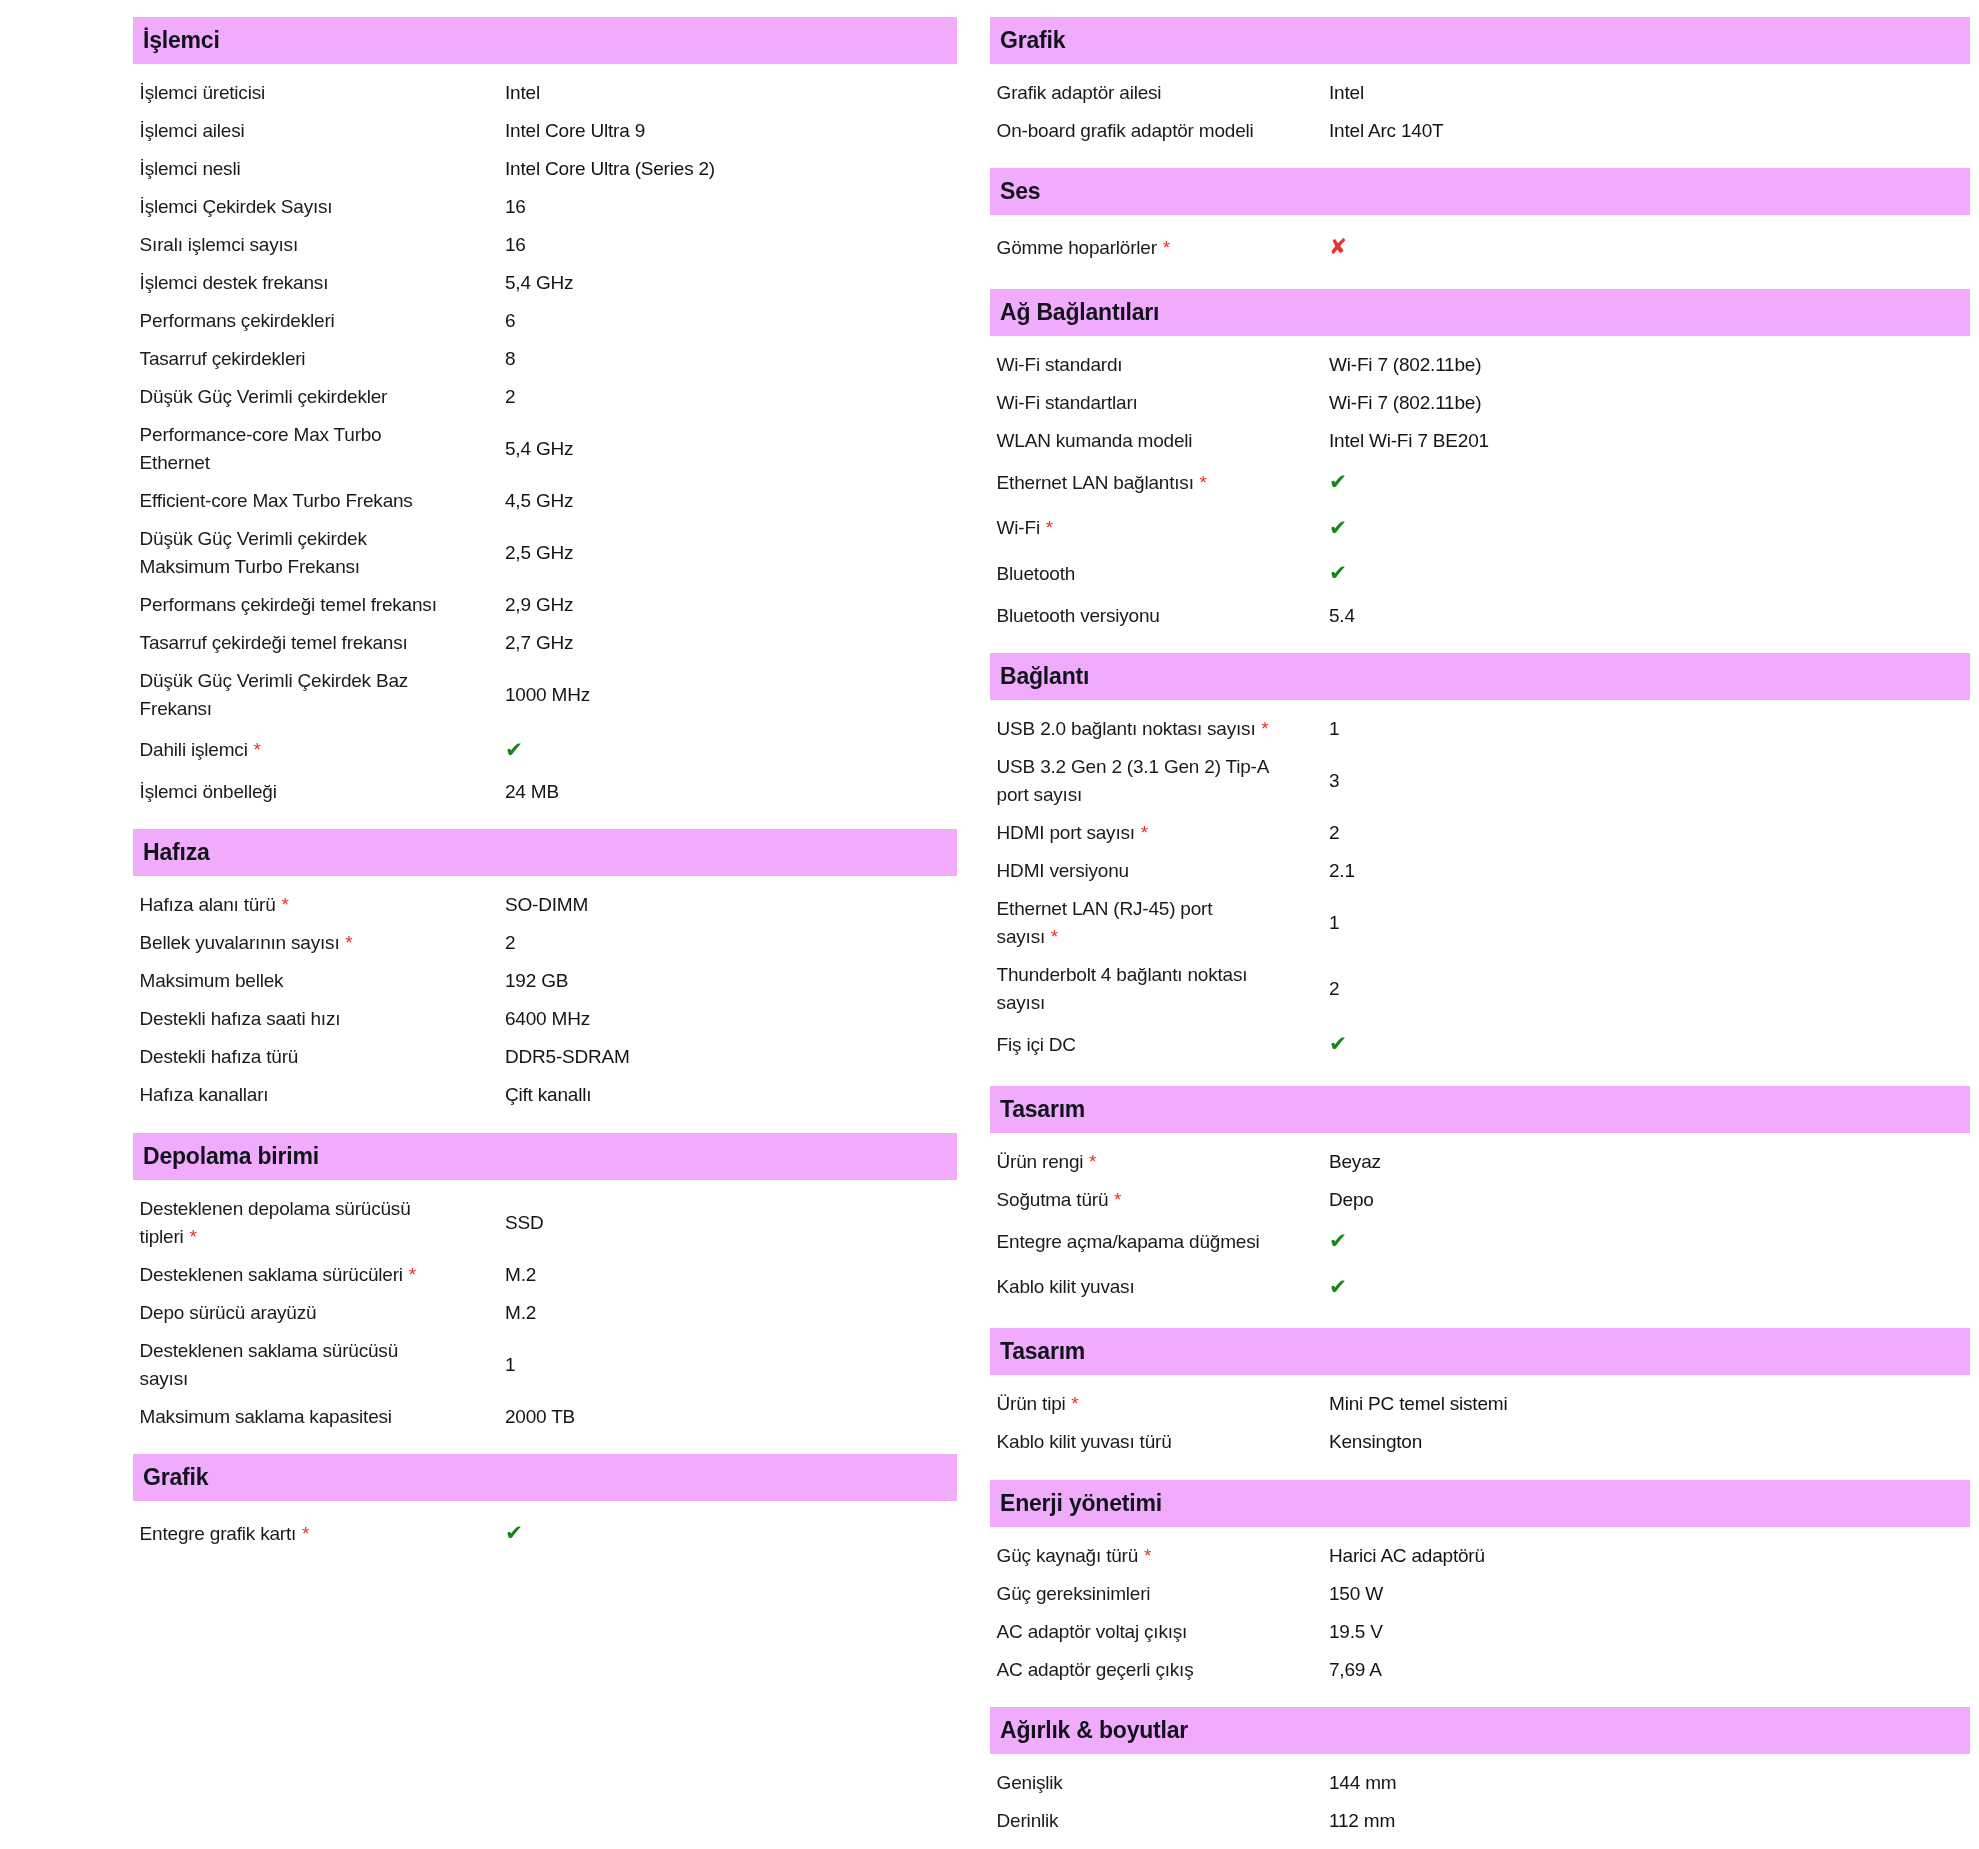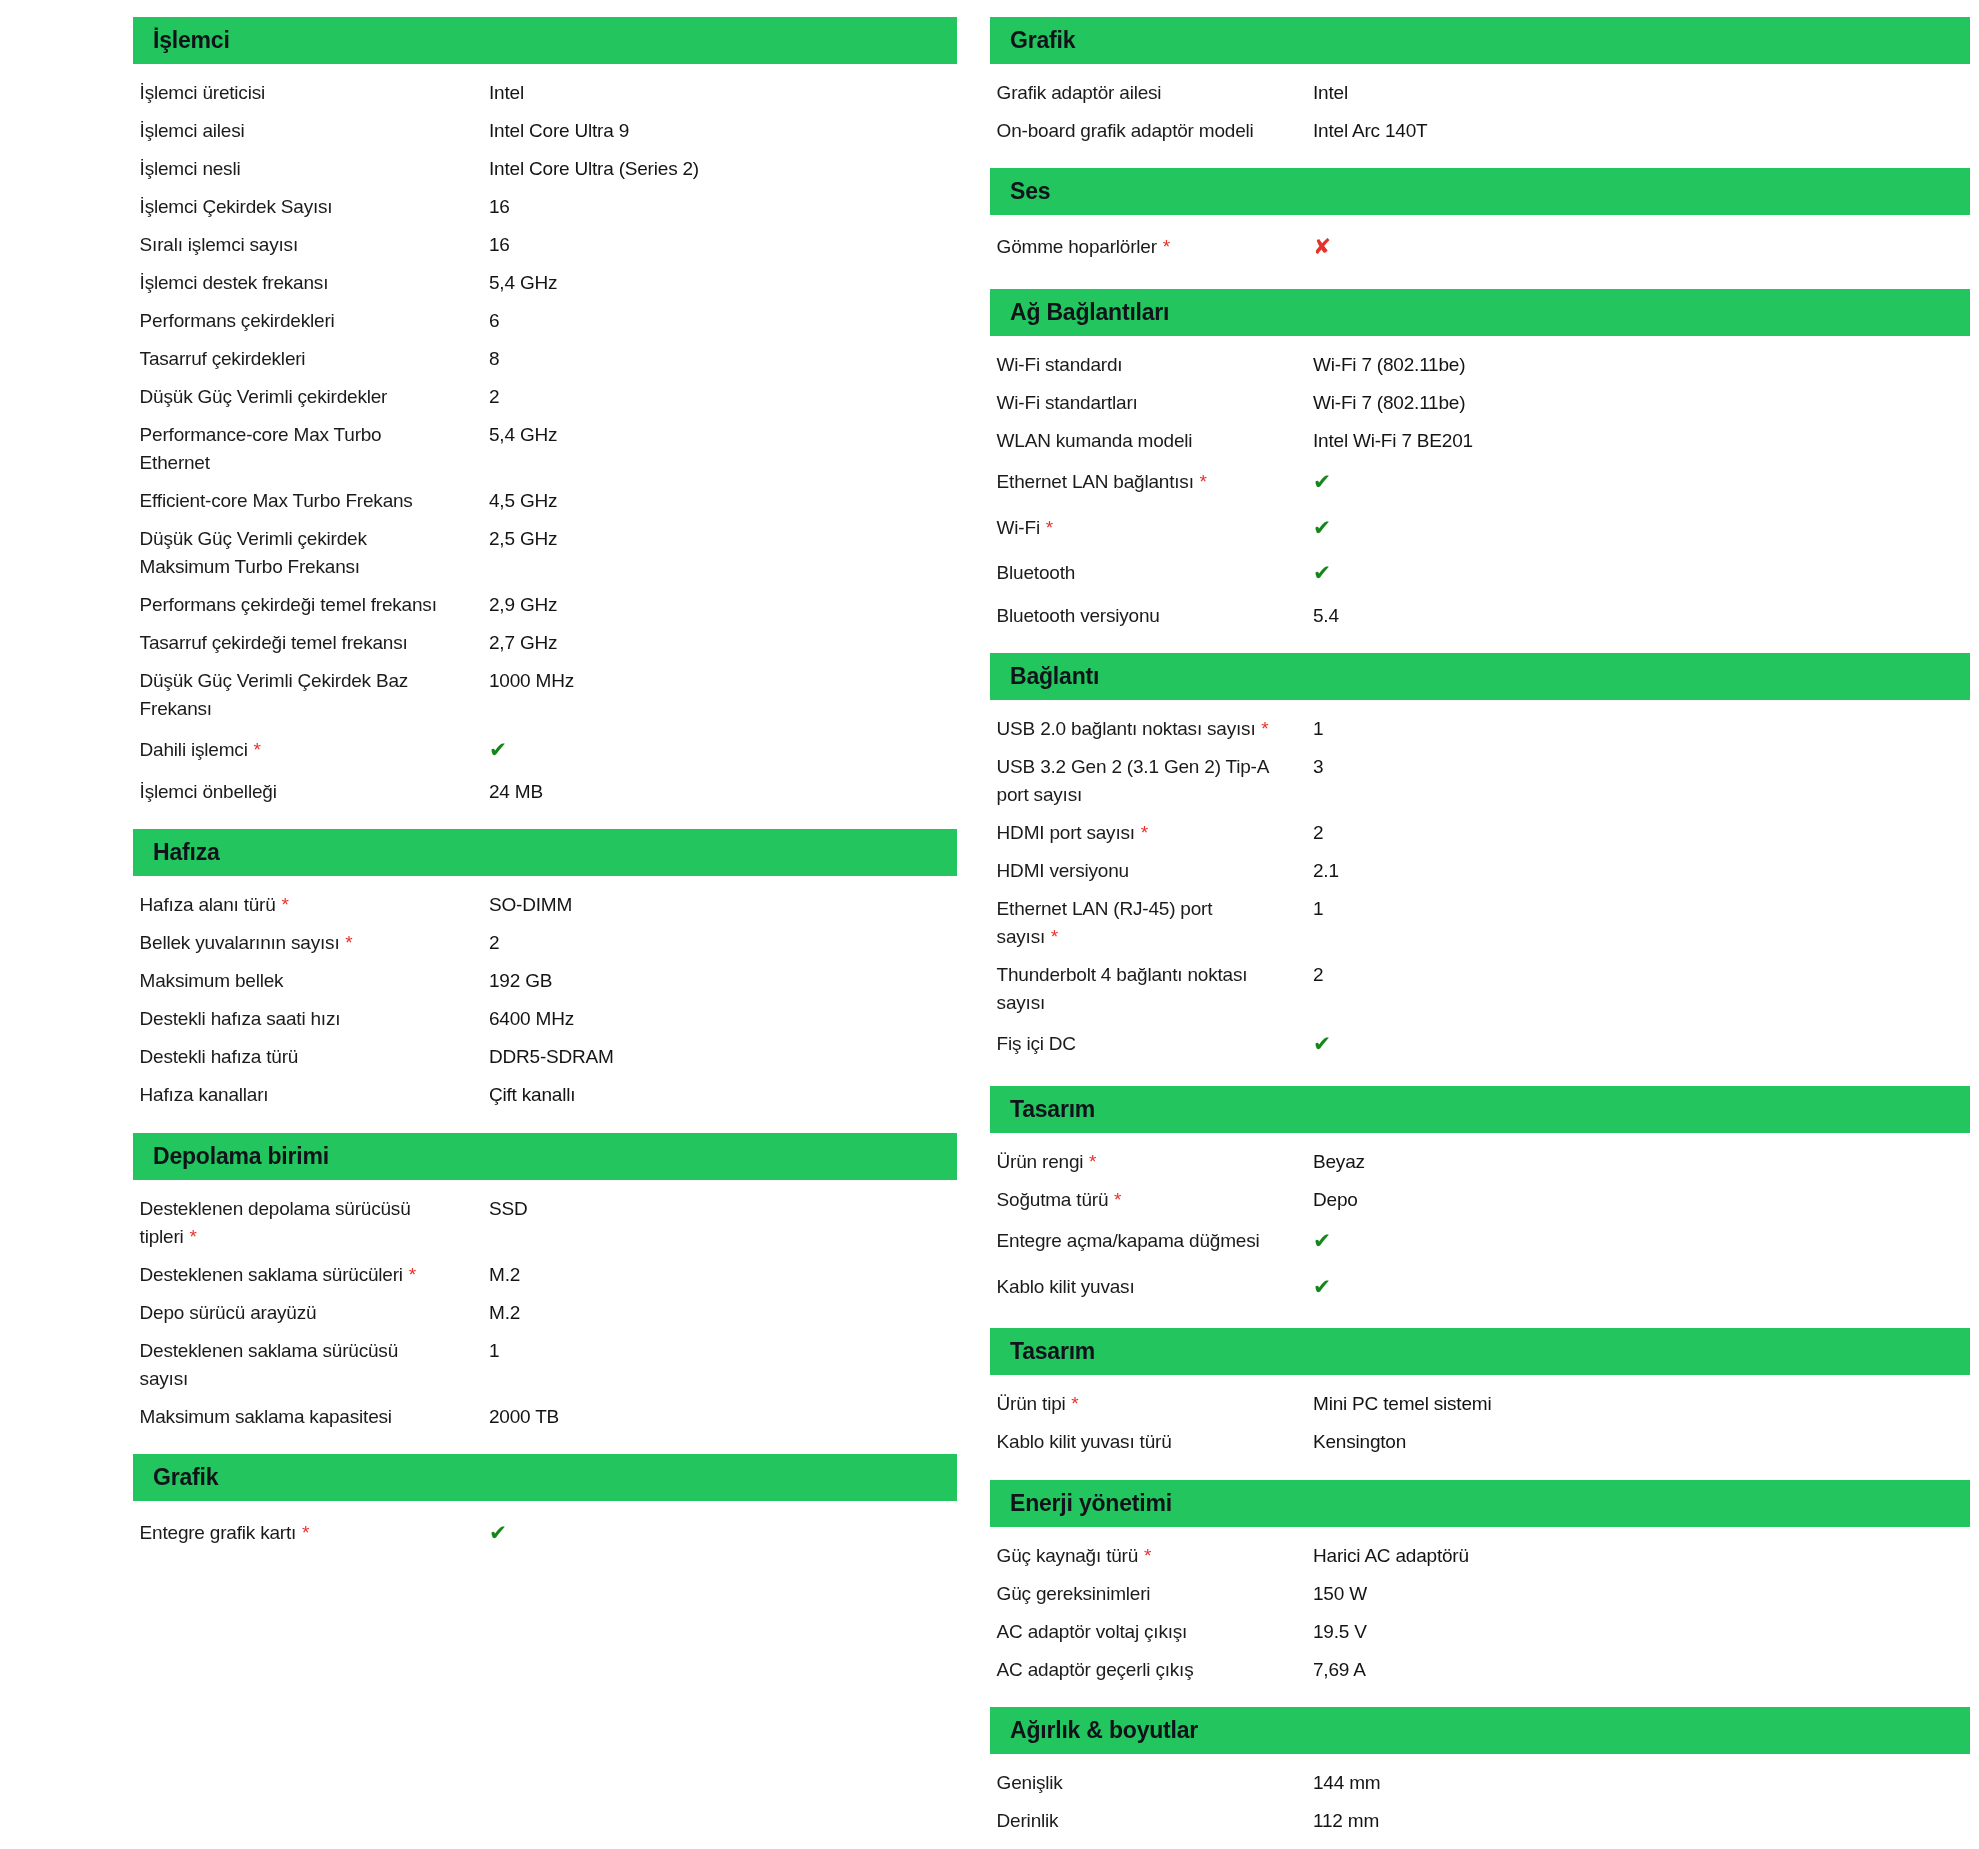--- a/index.html
+++ b/index.html
@@ -7,25 +7,25 @@
     width:1980px;height:1849px;
     font-family:"Liberation Sans","DejaVu Sans",sans-serif;
     color:#1b1b1b;overflow:hidden;
   }
   .page{display:flex;align-items:flex-start;box-sizing:border-box;padding:16.6px 8.3px 0 133px;}
   .col-left{width:824px;flex:0 0 auto;}
   .col-right{width:980px;flex:0 0 auto;margin-left:33px;}
   .section{margin-top:18.3px;}
   .section.first{margin-top:0;}
   .sec-header{
-    height:47px;background:#22c55e;display:flex;align-items:center;
-    padding-left:20px;margin-bottom:10px;
+    height:47px;background:#f0abfc;display:flex;align-items:center;
+    padding-left:10px;margin-bottom:10px;
   }
   .sec-header h3{margin:0;font-size:23px;font-weight:bold;color:#10131a;letter-spacing:-0.2px;}
-  .row{display:flex;padding:5px 0;font-size:19px;line-height:28px;letter-spacing:-0.2px;}
+  .row{display:flex;align-items:center;padding:5px 0;font-size:19px;line-height:28px;letter-spacing:-0.2px;gap:16px;}
   .row.sym{padding:8.3px 0;}
   .label{flex:0 0 320px;box-sizing:border-box;padding-left:6.6px;white-space:pre-line;}
   .col-right .label{flex-basis:287px;}
   .value{flex:1;white-space:pre-line;color:#141414;margin-left:36px;}
   .req{color:#e8312a;margin-left:5.8px;}
   .check{color:#15871a;font-weight:bold;font-size:21.6px;font-family:"DejaVu Sans","Liberation Sans",sans-serif;}
   .cross{color:#e8312a;font-weight:bold;font-size:21.6px;font-family:"DejaVu Sans","Liberation Sans",sans-serif;}
 </style>
 </head>
 <body>

